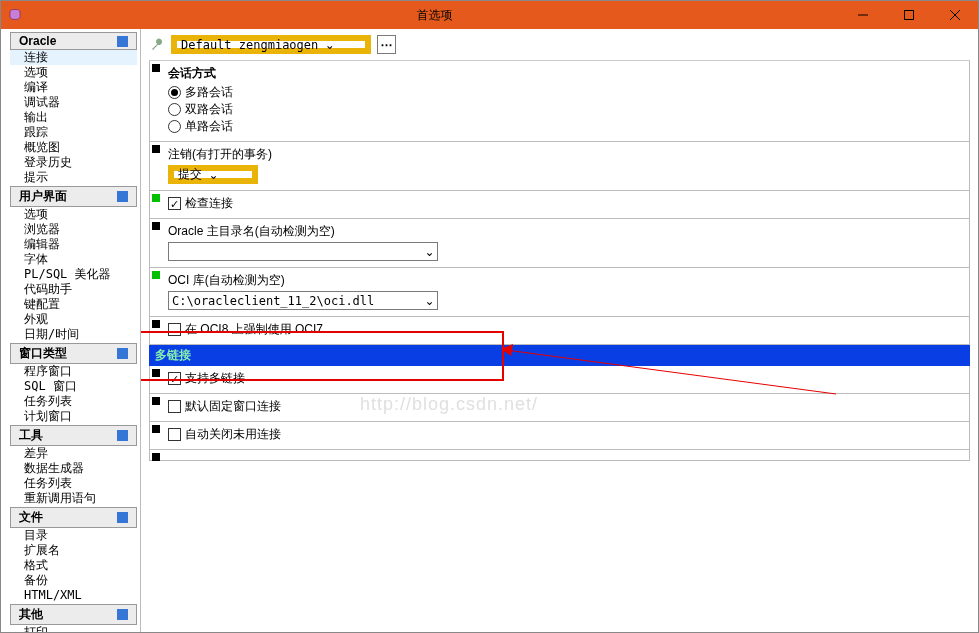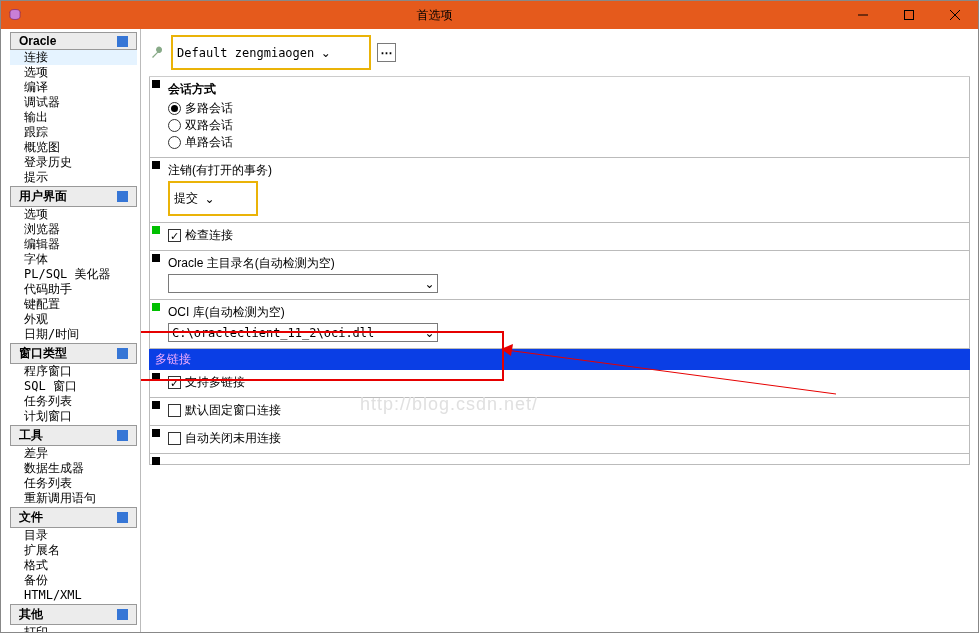--- a/index.html
+++ b/index.html
@@ -21,40 +21,40 @@
 .sidebar::-webkit-scrollbar-track{background:#f1f1f1;}
 .cat-header { background: #ececec; border: 1px solid #999; font-weight: bold; padding: 1px 8px; margin-top: 1px; display: flex; align-items: center; justify-content: space-between; }
 .cat-header .drop { width: 11px; height: 11px; background: #3676d6; }
 .tree-item { padding: 0px 2px 0px 14px; cursor: default; line-height: 15px; font-family: SimSun, "NSimSun", monospace; }
 .tree-item.selected { background: #e5f3ff; }
 
 
 .content { flex: 1; padding: 6px 8px; overflow: hidden; position: relative; }
 .topbar { display: flex; align-items: center; gap: 6px; margin-bottom: 6px; }
 .topbar .ticon { width: 16px; height: 16px; }
-.combo { border: 2px solid #eab308; background:#fff; height: 35px; display:flex; align-items:center; }
+.combo { border: 6px solid #eab308; background:#fff; height: 19px; display:flex; align-items:center; }
 .combo .txt { padding: 0 4px; font-family: SimSun, monospace; font-size:12px; }
 .combo .arrow { width:15px; text-align:center; border-left:0px solid #ccc;}
 .sqbtn { border:1px solid #7a7a7a; width:19px; height:19px; display:flex; align-items:center; justify-content:center; font-weight:bold;}
 
 .sections { border-top: 1px solid #ccc; }
 .section { border: 1px solid #bbb; border-top: 0; padding: 4px 6px 6px 6px; position: relative; margin-left: 0; }
 .section .handle { width: 8px; height: 8px; position: absolute; left: 2px; top: 3px; background: #000; }
 .section .handle.green { background: #00c000; }
 .section .content-inner { margin-left: 12px; }
 .section .heading { font-weight: bold; margin-bottom: 2px; }
 .radio-row, .chk-row { display: flex; align-items: center; gap: 4px; line-height: 17px; }
 .radio { width: 13px; height: 13px; border: 1px solid #333; border-radius: 50%; display:flex; align-items:center; justify-content:center; }
 .radio.checked::after { content:""; width:7px; height:7px; background:#000; border-radius:50%; }
 .chk { width: 13px; height: 13px; border: 1px solid #333; display:flex; align-items:center; justify-content:center; font-size:10px; line-height:10px; }
 .chk.checked::after { content:"✓"; font-size:11px; }
 .input { border:1px solid #7a7a7a; height:19px; background:#fff; display:flex; align-items:center; }
 .input .txt { flex:1; padding:0 3px; font-family: SimSun, monospace;}
 .input .arrow { width:15px; text-align:center;}
-.bluebar { background:#0a3ee5; color:#f0abfc; font-weight:normal; padding:2px 6px; }
+.bluebar { background:#0a3ee5; color:#86efac; font-weight:bold; padding:2px 6px; }
 
 .redbox { position:absolute; border:2px solid #e60000; pointer-events:none; }
 .watermark { position:absolute; color:#e0e0e0; font-size:18px; font-family: Arial; letter-spacing:1px; pointer-events:none;}
 </style>
 </head>
 <body>
 
 <div class="titlebar">
   <span class="icon">
     <svg viewBox="0 0 16 16">
@@ -218,20 +218,29 @@
         <div class="handle green"></div>
         <div class="content-inner">
           <div style="margin-bottom:2px;">OCI 库(自动检测为空)</div>
           <div class="input" style="width:270px">
             <span class="txt">C:\oracleclient_11_2\oci.dll</span>
             <span class="arrow">⌄</span>
           </div>
         </div>
       </div>
 
+      <div class="section">
+        <div class="handle"></div>
+        <div class="content-inner">
+          <div class="chk-row">
+            <span class="chk"></span>
+            <span>在 OCI8 上强制使用 OCI7</span>
+          </div>
+        </div>
+      </div>
 
       <div class="bluebar">多链接</div>
 
       <div class="section">
         <div class="handle"></div>
         <div class="content-inner">
           <div class="chk-row">
             <span class="chk checked"></span>
             <span>支持多链接</span>
           </div>

